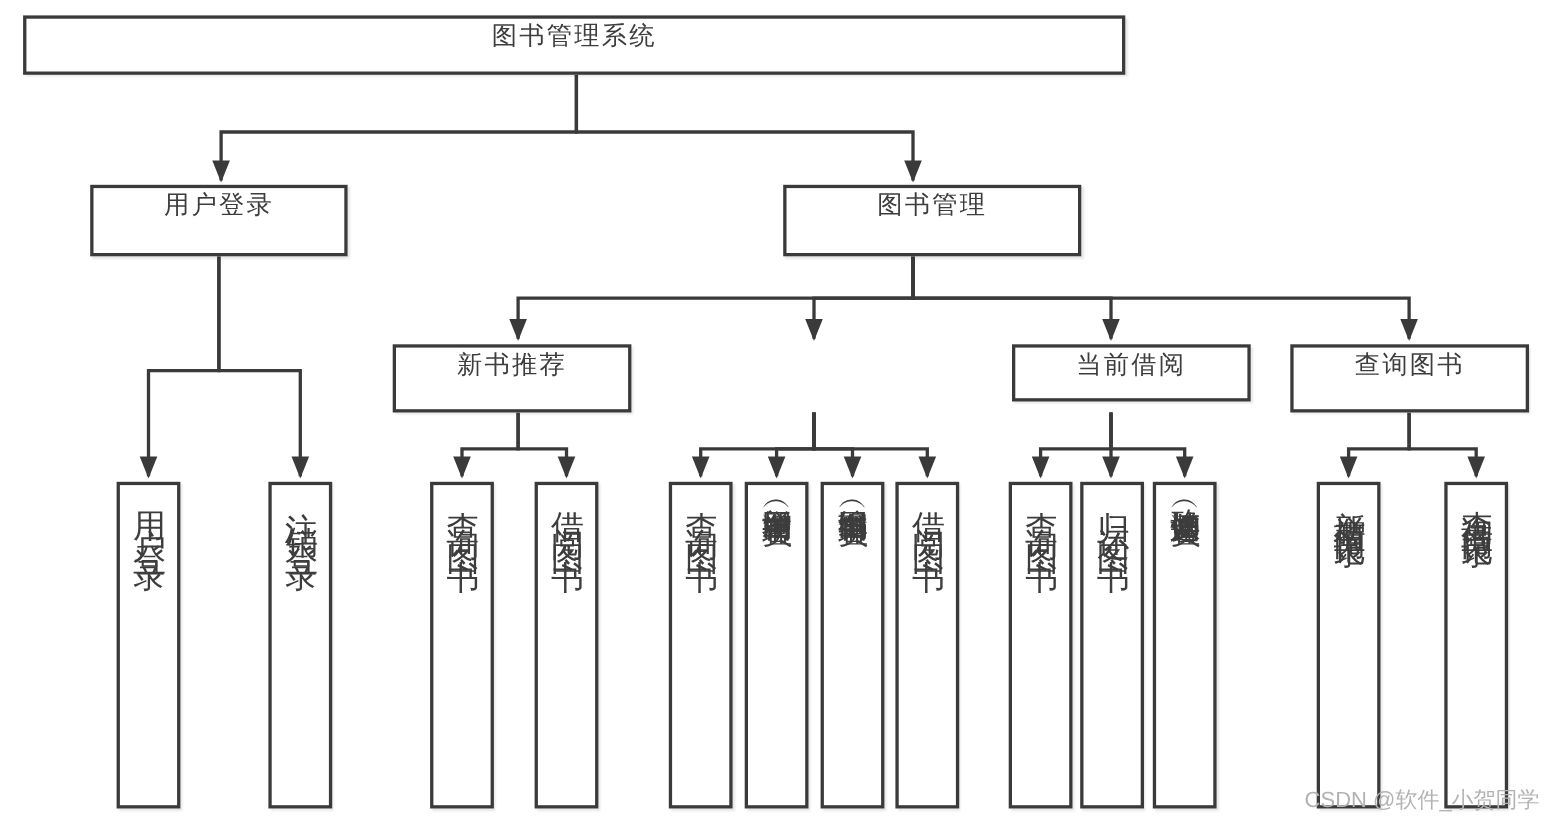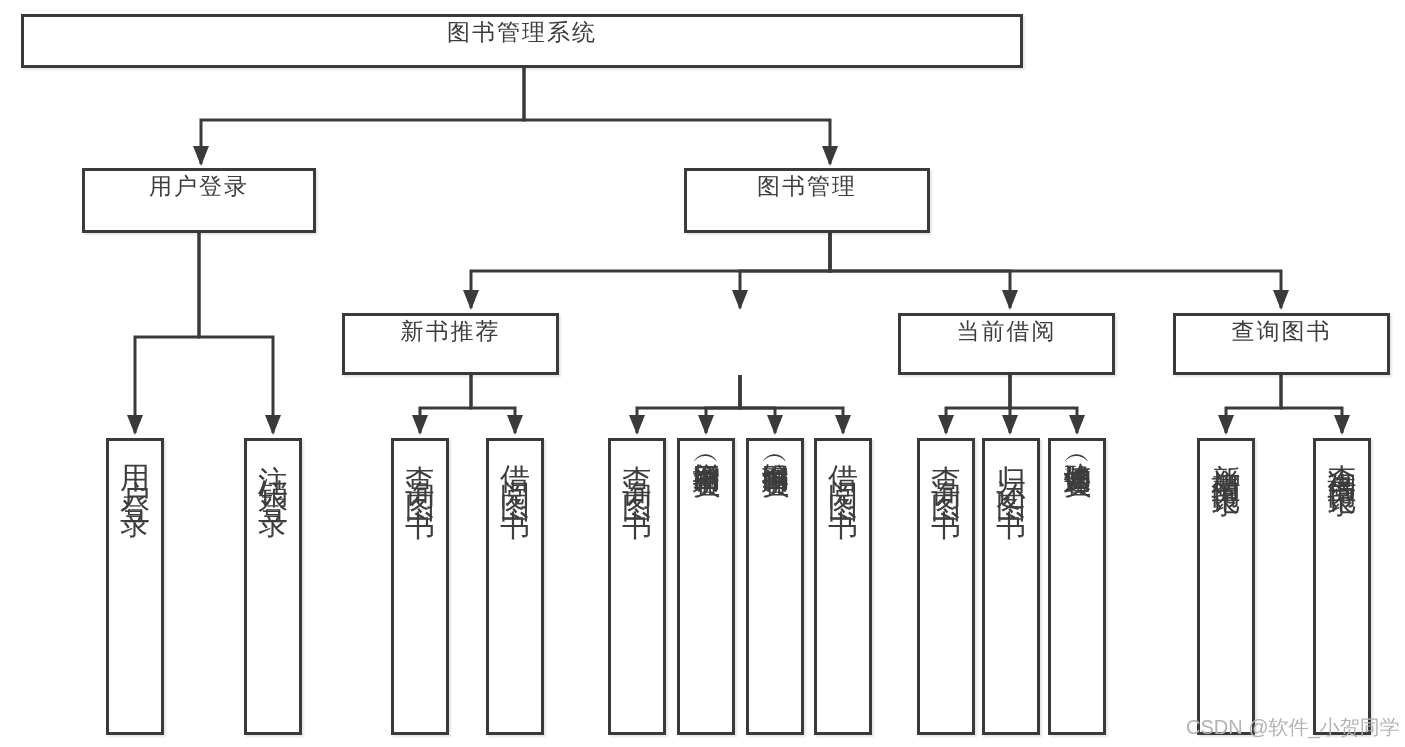--- a/index.html
+++ b/index.html
@@ -70,28 +70,28 @@
     <polyline class="edge" marker-end="url(#ah)" points="1281,375 1281,408 1342,408 1342,433"></polyline>
   </svg>
 
   <div class="box" style="left:21px;top:14px;width:1002px;height:54px">
     <span>图书管理系统</span>
   </div>
 
   <div class="box" style="left:82px;top:168px;width:234px;height:65px">
     <span>用户登录</span>
   </div>
-  <div class="box" style="left:684px;top:168px;width:246px;height:65px">
+  <div class="box" style="left:712px;top:168px;width:271px;height:65px">
     <span>图书管理</span>
   </div>
 
-  <div class="box" style="left:342px;top:313px;width:217px;height:62px">
+  <div class="box" style="left:357px;top:313px;width:217px;height:62px">
     <span>新书推荐</span>
   </div>
-  <div class="box" style="left:898px;top:313px;width:217px;height:62px">
+  <div class="box" style="left:920px;top:313px;width:217px;height:52px">
     <span>当前借阅</span>
   </div>
   <div class="box" style="left:1173px;top:313px;width:217px;height:62px">
     <span>查询图书</span>
   </div>
 
   <div class="box v vs" style="left:106px;top:438px;width:58px;height:297px">
     <span class="vtext">用户登录</span>
   </div>
   <div class="box v vs" style="left:244px;top:438px;width:58px;height:297px">

